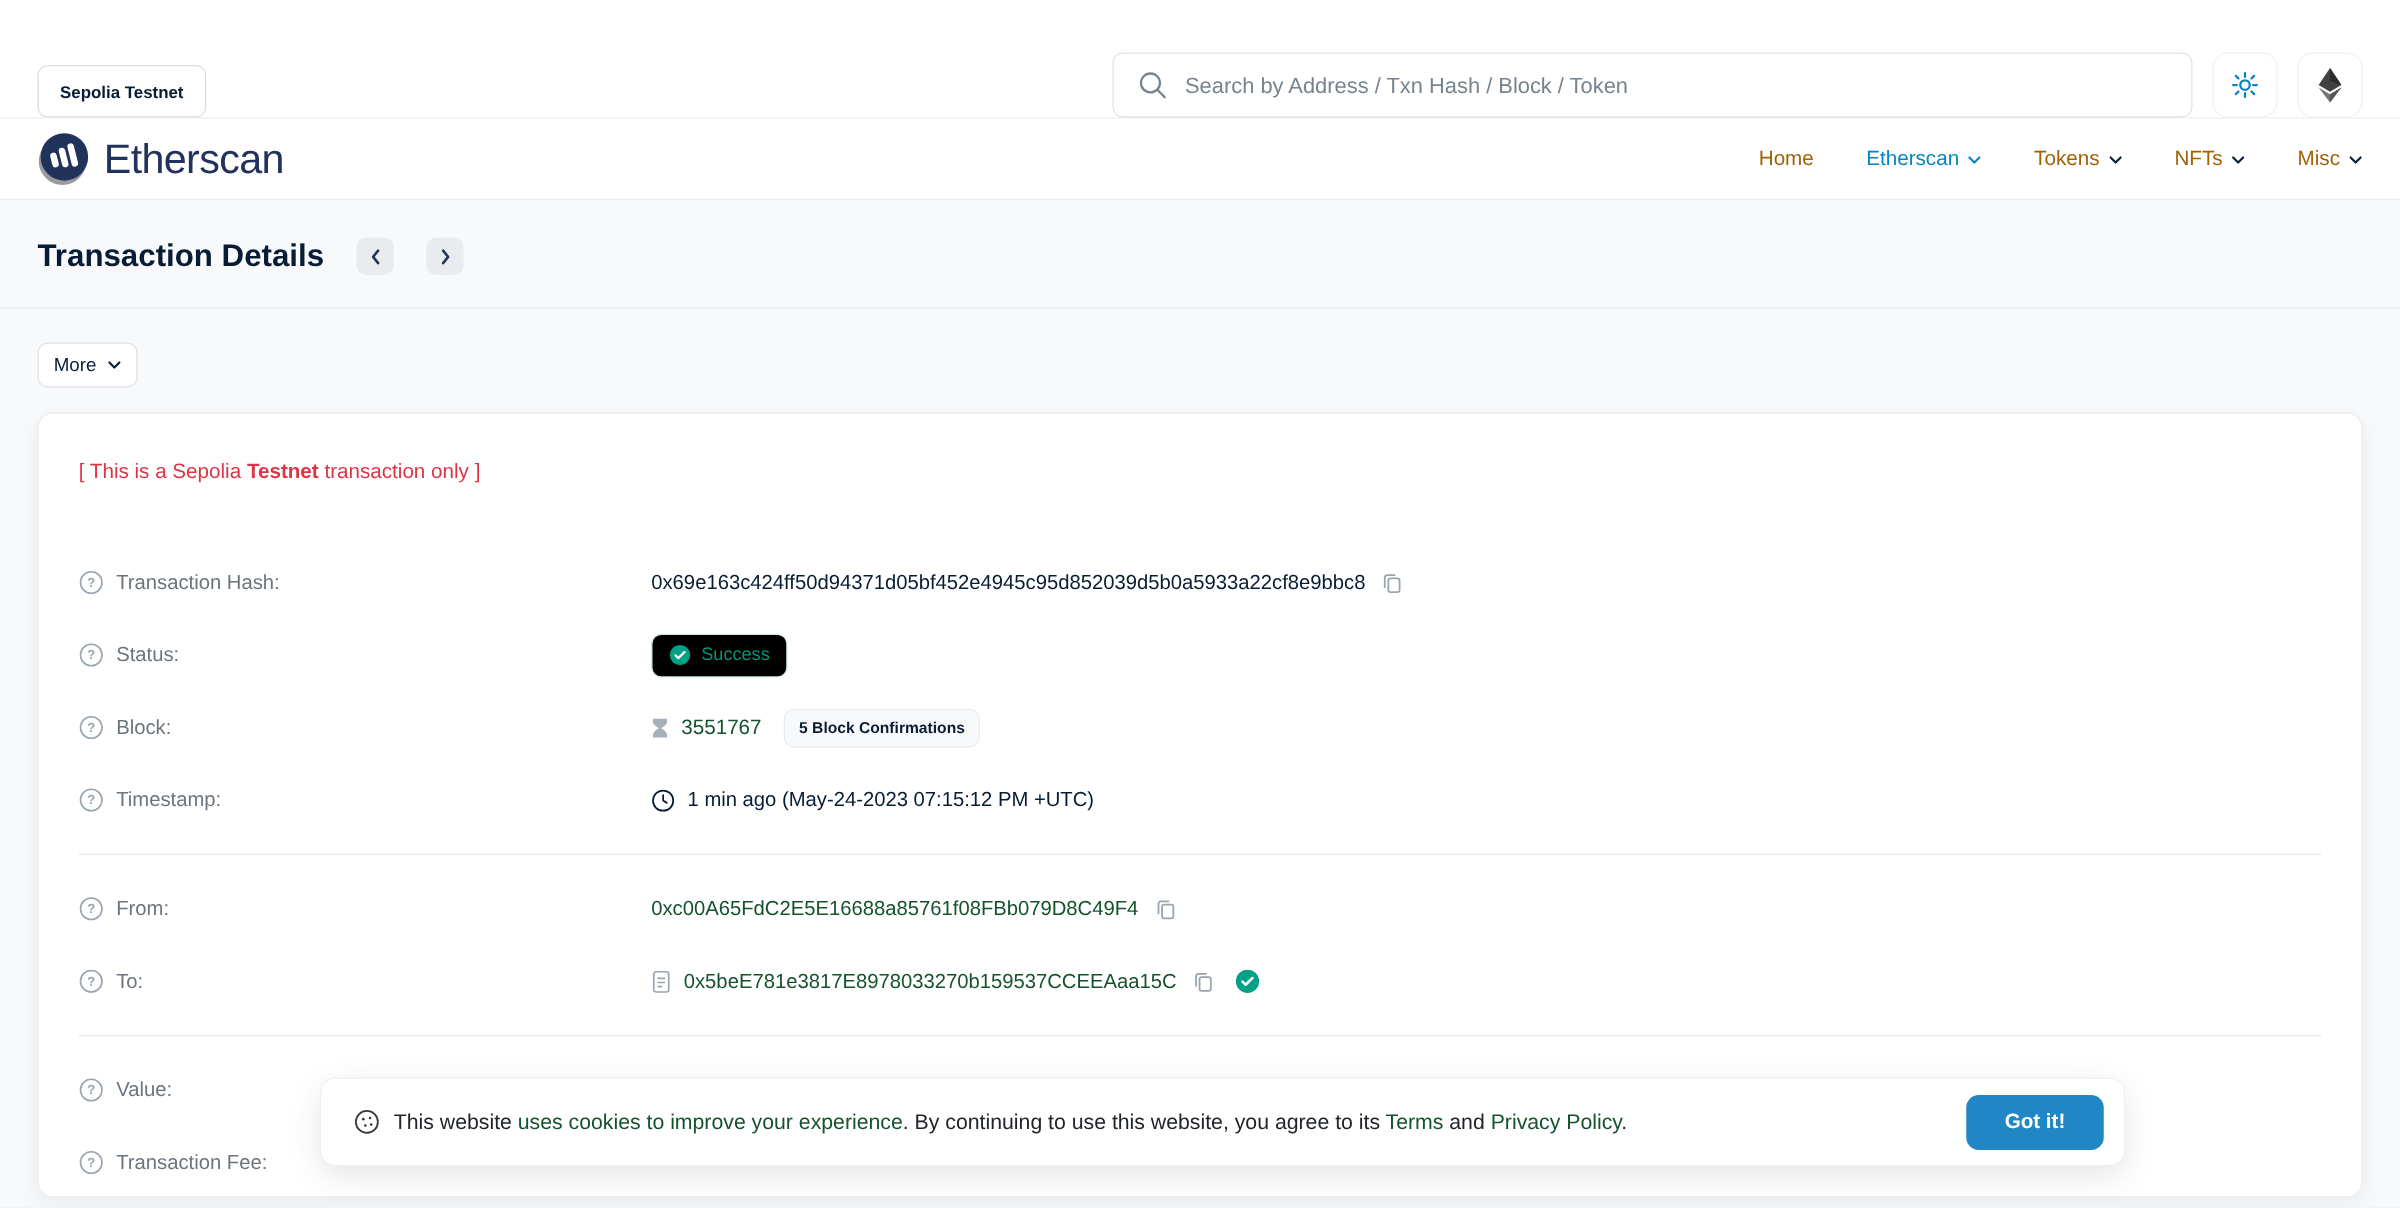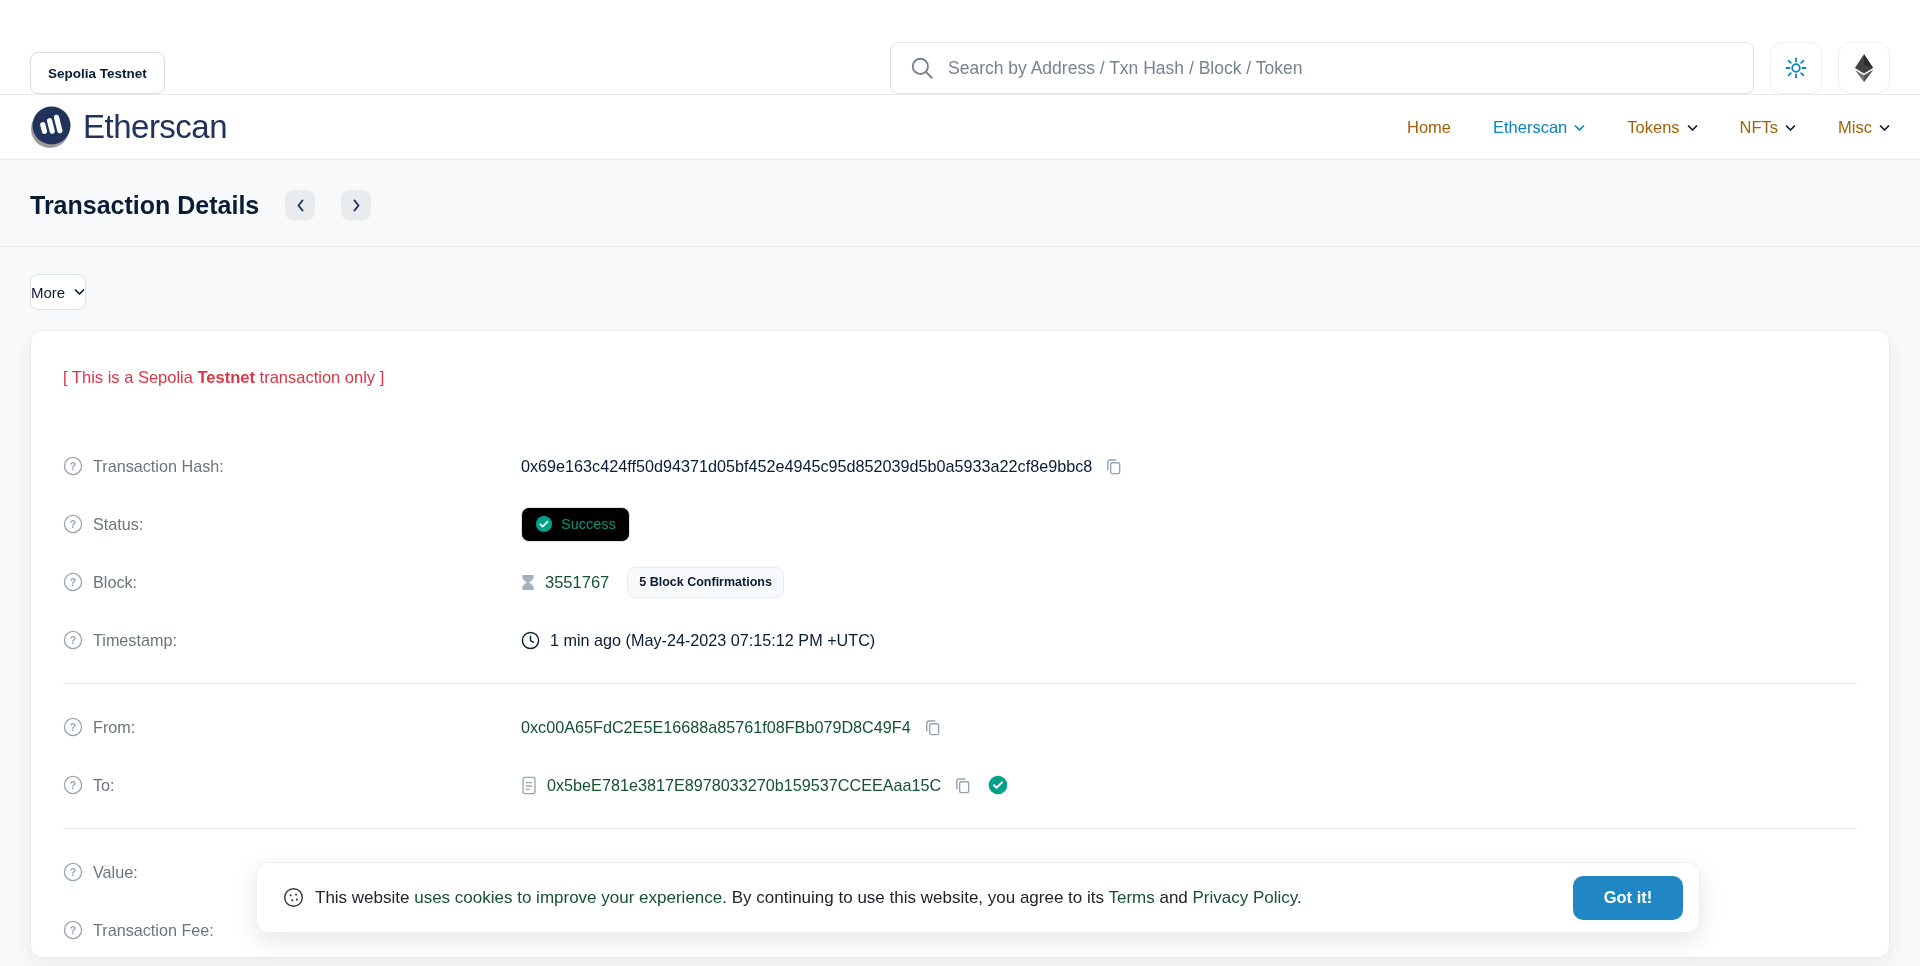--- a/index.html
+++ b/index.html
@@ -39,21 +39,21 @@
   .pager-btn { width:30px; height:30px; border:none; border-radius:8px; background:#e9ecef;
     display:grid; place-items:center; cursor:pointer; }
   .title-divider { border-top:1px solid #e9ecef; margin-top:20px; }
   
   .tabs-row { margin:27px 30px 0; display:flex; align-items:center; justify-content:space-between; }
   .tabs { display:flex; gap:12px; }
   .tab { height:36px; padding:0 17px; border:none; border-radius:8px; background:#e9ecef;
     color:#081d35; font-size:15px; font-weight:500; font-family:inherit; display:flex;
     align-items:center; cursor:pointer; }
   .tab.active { background:#0784c3; color:#fff; }
-  .more-btn { height:36px; padding:0 0; background:#fff; border:1px solid #dde2e8;
+  .more-btn { height:36px; padding:0 12px; background:#fff; border:1px solid #dde2e8;
     border-radius:8px; font-size:15px; font-weight:500; color:#081d35; font-family:inherit;
     display:flex; align-items:center; gap:9px; cursor:pointer; }
   
   .card { margin:20px 30px 0; height:628px; background:#fff; border:1px solid #e9ecef;
     border-radius:12px; box-shadow:0 6px 18px rgba(33,40,50,.06); padding:0 32px; overflow:hidden; }
   .notice { margin-top:34px; font-size:16.5px; line-height:24px; color:#dc3545; }
   .notice b { font-weight:700; }
   .rows-first { margin-top:48px; }
   .row { display:flex; align-items:center; height:58px; }
   .row-label { width:458px; display:flex; align-items:center; gap:10px;

